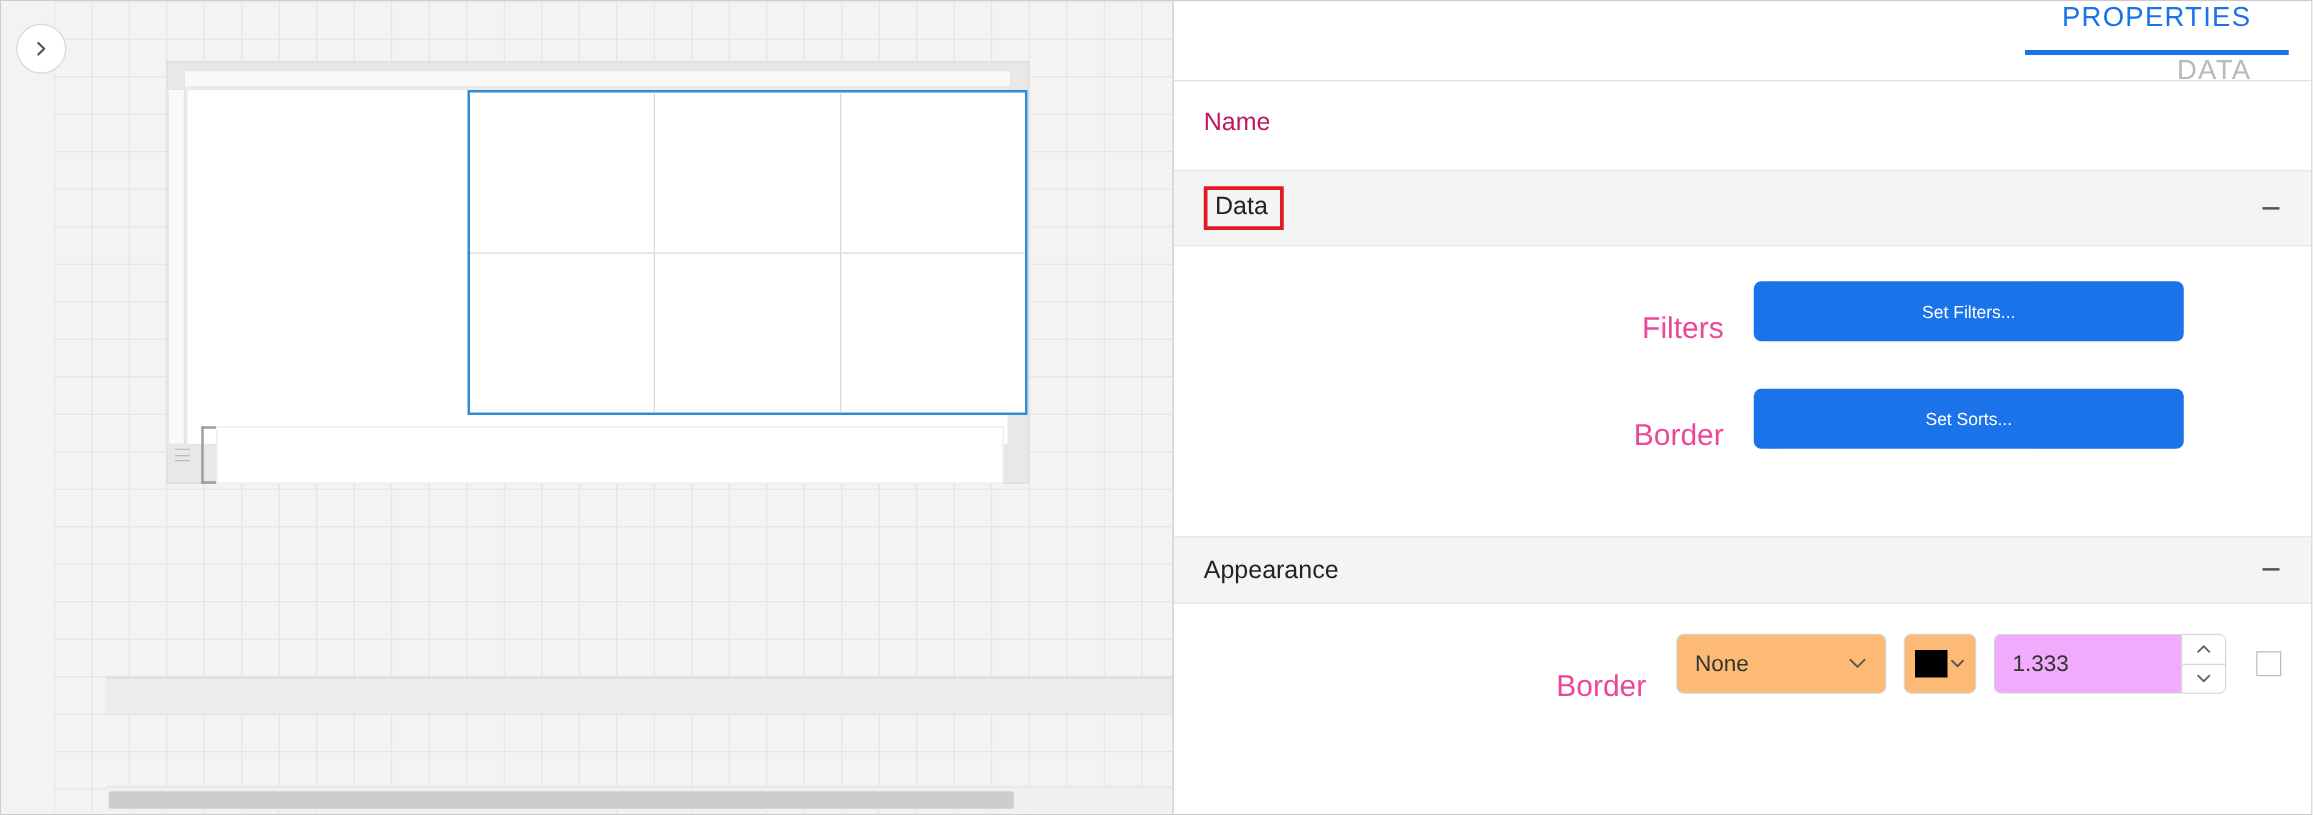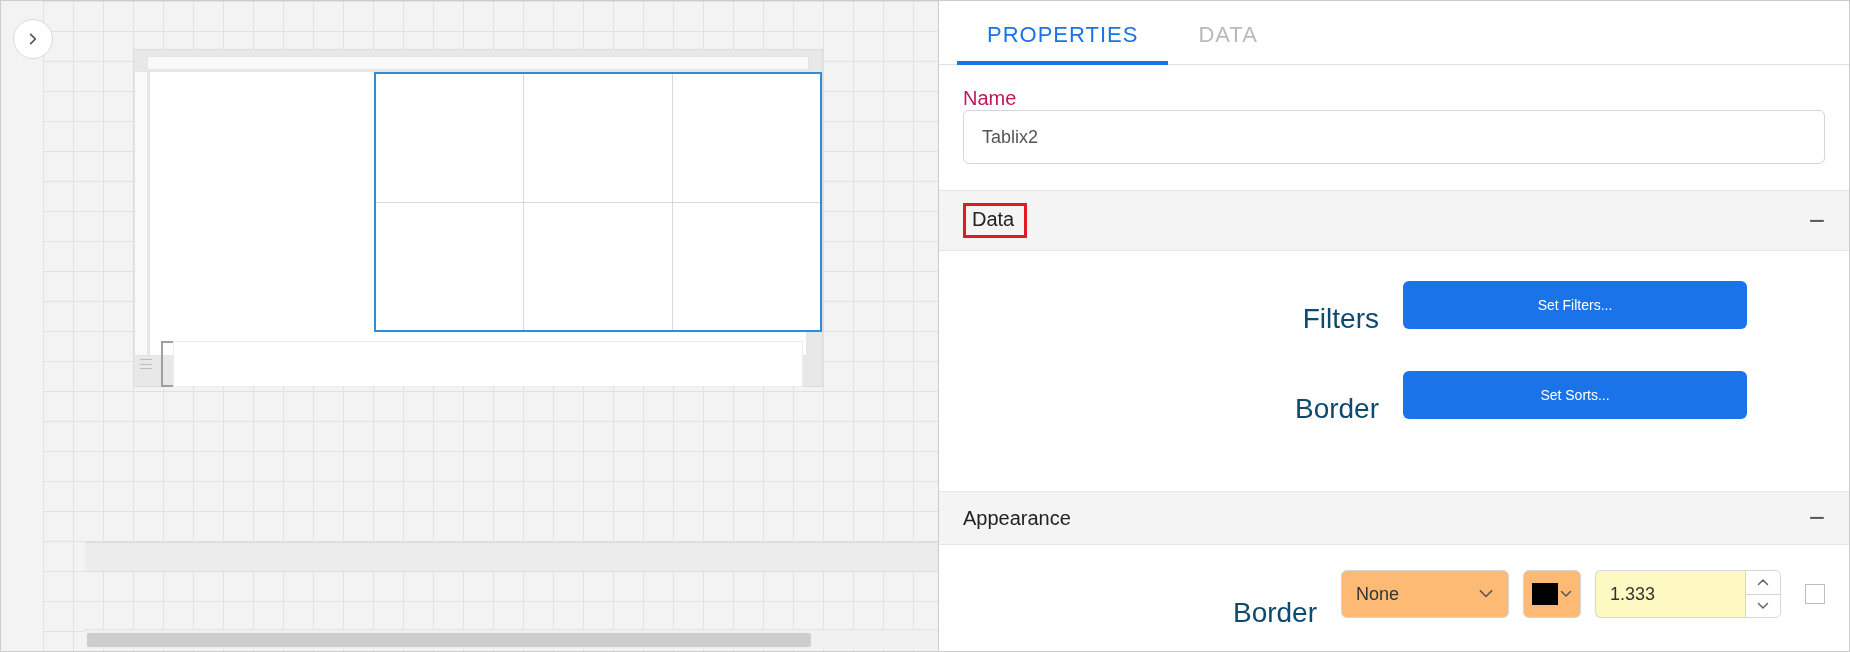--- a/index.html
+++ b/index.html
@@ -74,21 +74,21 @@
   .hscroll .thumb {
     position:absolute; left:2px; top:3px; width:85%; height:14px; background:#cdcdcd; border-radius:2px;
   }
   .bottom-frame {
     position:absolute; left:42px; right:0; top:540px; height:30px;
     border-top:2px solid #dedede; background:#edecec;
   }
 
   
   .panel { flex: 1; background:#fff; display:flex; flex-direction:column; overflow:hidden; }
-  .tabs { display:flex; border-bottom:1px solid #e1e1e1; height:64px; align-items:flex-end; padding: 0 18px; }
+  .tabs { display:flex; border-bottom:1px solid #e1e1e1; height:64px; align-items:flex-end; padding: 0 18px; flex-direction: column; }
   .tab {
     padding: 0 30px 16px 30px; font-size:22px; letter-spacing:1px; color:#b9b9b9; cursor:pointer; position:relative; font-weight:500;
   }
   .tab.active { color:#1a73e8; }
   .tab.active::after {
     content:""; position:absolute; left:0; right:0; bottom:-1px; height:4px; background:#1a73e8;
   }
 
   .panel-body { padding: 22px 24px 0 24px; overflow:auto; flex:1; }
   .field-label { font-size:20px; color:#be185d; margin-bottom:0; }
@@ -100,36 +100,36 @@
   .section-header {
     margin: 26px -24px 0 -24px; padding: 12px 24px; background:#f4f4f4; border-top:1px solid #e6e6e6; border-bottom:1px solid #e6e6e6;
     display:flex; align-items:center; justify-content:space-between;
   }
   .section-header .title { font-size:20px; color:#222; }
   .section-header .minus { font-size:28px; color:#555; line-height:1; cursor:pointer; }
   .highlight { display:inline-block; border:3px solid #e01b24; padding:2px 10px 4px 6px; }
 
   .section-body { padding: 24px 0 10px 0; }
   .prop-row { display:flex; align-items:center; margin-bottom:30px; }
-  .prop-row .plabel { width: 440px; text-align:right; padding-right:24px; font-size:28px; color:#0c4a6e;margin-top:28px; }
+  .prop-row .plabel { width: 440px; text-align:right; padding-right:24px; font-size:24px; color:#ec4899;margin-top:28px; }
   .btn {
     width:344px; height:48px; background:#1a73e8; color:#fff; border:none; border-radius:6px; font-size:14px; cursor:pointer;
   }
 
   .border-row { display:flex; align-items:center; gap:14px; margin-bottom: 10px; }
   .select {
     height:48px; border:1px solid #d5d5d5; border-radius:6px; background:#fdba74; display:flex; align-items:center; justify-content:space-between;
     padding:0 14px; font-size:18px; color:#333; cursor:pointer;
   }
   .select.style { width:168px; }
   .select.color { width:58px; padding:0 8px; }
   .color-swatch { width:26px; height:22px; background:#000; }
   .num-wrap { display:flex; }
   .num-input {
-    width:150px; height:48px; border:1px solid #d5d5d5; border-right:none; border-radius:6px 0 0 6px; padding:0 14px; font-size:18px; color:#333; background:#fef9c3;
+    width:150px; height:48px; border:1px solid #d5d5d5; border-right:none; border-radius:6px 0 0 6px; padding:0 14px; font-size:18px; color:#333; background:#f0abfc;
     display:flex; align-items:center;
   }
   .stepper { display:flex; flex-direction:column; width:36px; height:48px; border:1px solid #d5d5d5; border-radius:0 6px 6px 0; overflow:hidden; }
   .stepper button { flex:1; background:#fff; border:none; cursor:pointer; display:flex; align-items:center; justify-content:center; }
   .stepper button + button { border-top:1px solid #d5d5d5; }
   .stepper svg { width:12px; height:8px; }
   .checkbox { width:20px; height:20px; border:1px solid #bdbdbd; background:#fff; cursor:pointer; margin-left:10px; }
 
   .chev { width:16px; height:10px; }
   .chev-sm { width:12px; height:8px; }
@@ -179,21 +179,20 @@
     </div>
   </div>
 
   <div class="panel">
     <div class="tabs">
       <div class="tab active">PROPERTIES</div>
       <div class="tab">DATA</div>
     </div>
     <div class="panel-body">
       <div class="field-label">Name</div>
-      <div class="text-input">Tablix2</div>
 
       <div class="section-header">
         <span class="highlight"><span class="title">Data</span></span>
         <span class="minus">−</span>
       </div>
       <div class="section-body">
         <div class="prop-row">
           <div class="plabel">Filters</div>
           <button class="btn">Set Filters...</button>
         </div>

